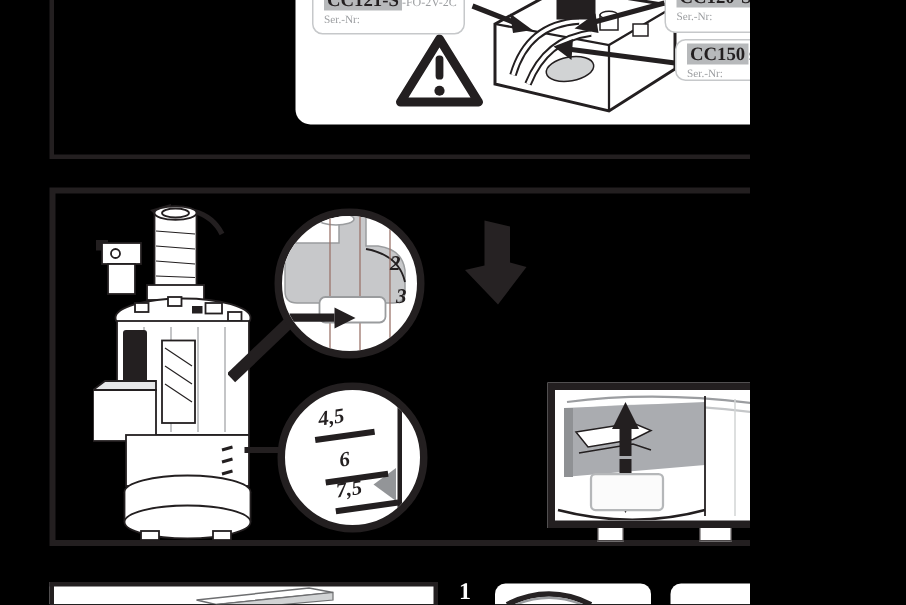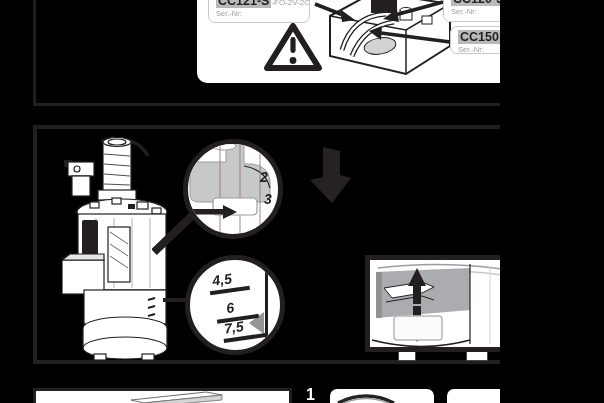--- a/index.html
+++ b/index.html
@@ -1,17 +1,17 @@
 <!DOCTYPE html>
 <html><head>
 <meta charset="utf-8">
 <style>
   html,body{margin:0;padding:0;background:#000;}
   #stage{position:relative;width:500px;height:403px;background:#000;overflow:hidden;
-         font-family:Liberation Sans, sans-serif;color:#231f20;}
+         font-family:Liberation Serif, serif;color:#231f20;}
   .abs{position:absolute;}
   .panel{position:absolute;box-sizing:border-box;border:3px solid #231f20;background:transparent;}
   .whitecard{position:absolute;background:#fff;border-radius:10px;}
   .lblbox{position:absolute;box-sizing:border-box;border:1.5px solid #c6c8ca;border-radius:7px;
           background:#fff;padding:2px 0 0 7px;overflow:hidden;}
   .lblrow{white-space:nowrap;line-height:13px;}
   .model{font-weight:bold;font-size:12.5px;background:#b7b9bb;padding:0 2px;color:#231f20;}
   .suffix{font-size:8px;color:#9c9ea1;}
   .serial{font-size:7.5px;color:#9c9ea1;line-height:10px;}
   .circle{position:absolute;width:100px;height:100px;border-radius:50%;

